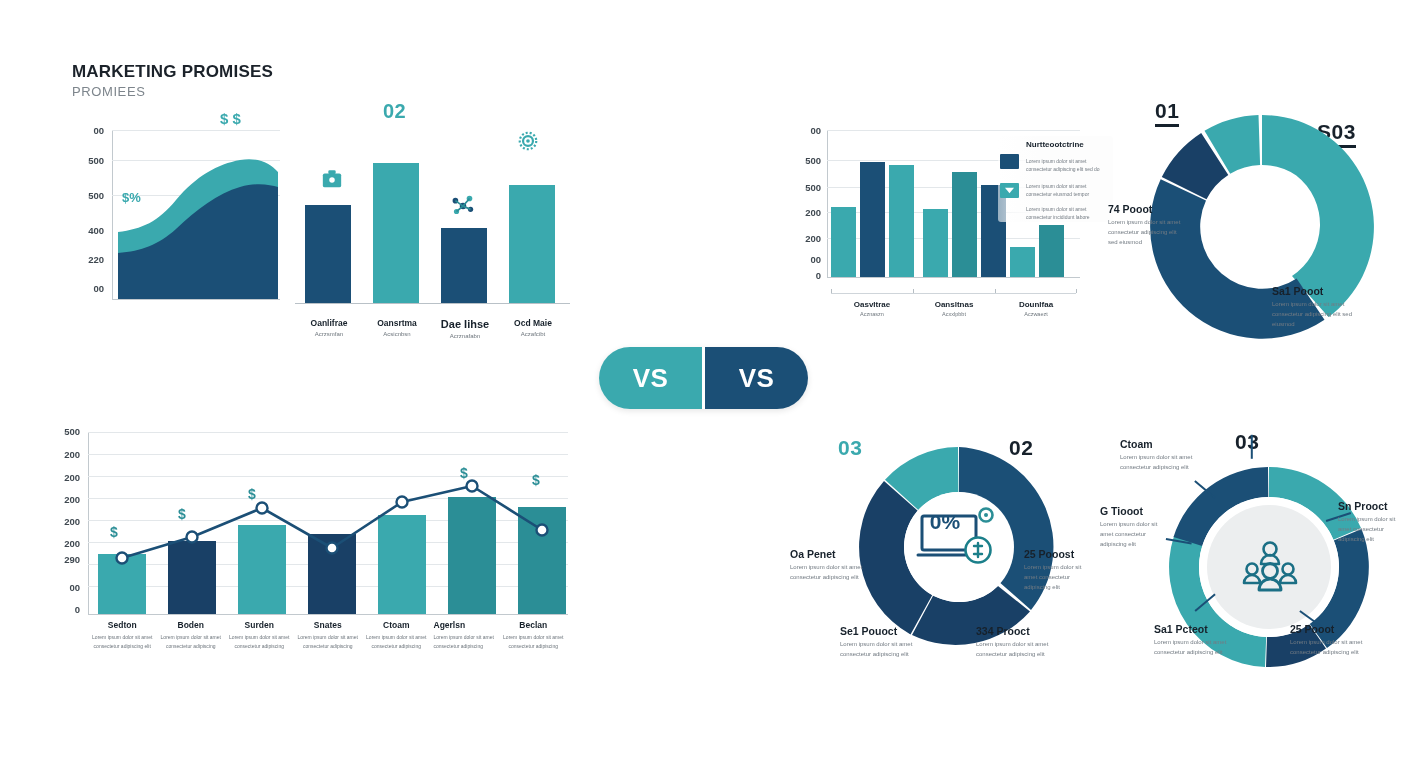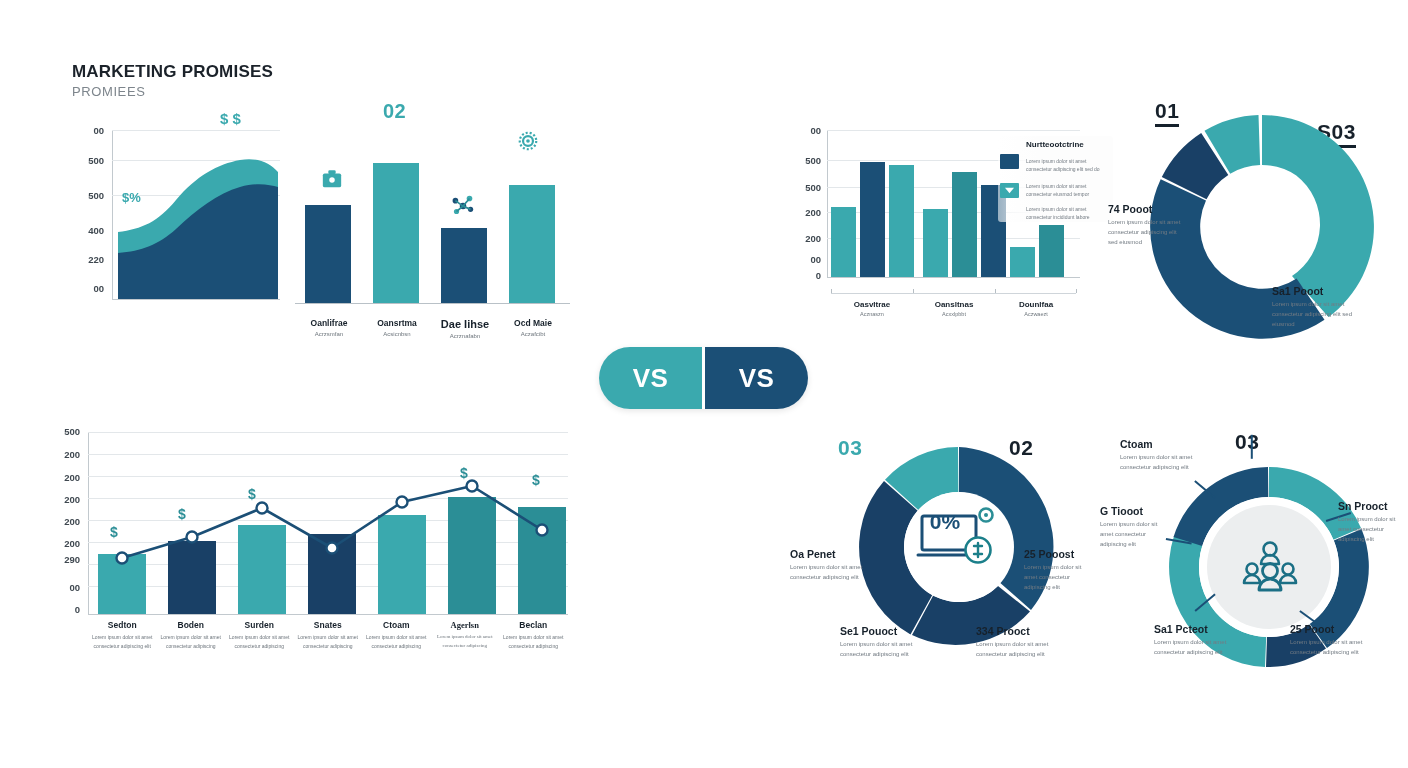--- a/index.html
+++ b/index.html
@@ -317,21 +317,21 @@
         <div class="blur-text" style="font-size:5px;margin-top:3px;line-height:1.7;">Lorem ipsum dolor sit amet consectetur adipiscing</div>
       </div>
       <div style="width:68.5px;text-align:center;padding:0 3px;box-sizing:border-box;">
         <div class="blur-head" style="font-size:8.5px;">Snates</div>
         <div class="blur-text" style="font-size:5px;margin-top:3px;line-height:1.7;">Lorem ipsum dolor sit amet consectetur adipiscing</div>
       </div>
       <div style="width:68.5px;text-align:center;padding:0 3px;box-sizing:border-box;">
         <div class="blur-head" style="font-size:8.5px;">Ctoam</div>
         <div class="blur-text" style="font-size:5px;margin-top:3px;line-height:1.7;">Lorem ipsum dolor sit amet consectetur adipiscing</div>
       </div>
-      <div style="width:68.5px;text-align:center;padding:0 3px;box-sizing:border-box;font-family:Liberation Serif, serif;">
+      <div style="width:68.5px;text-align:left;padding:0 3px;box-sizing:border-box;">
         <div class="blur-head" style="font-size:8.5px;">Agerlsn</div>
         <div class="blur-text" style="font-size:5px;margin-top:3px;line-height:1.7;">Lorem ipsum dolor sit amet consectetur adipiscing</div>
       </div>
       <div style="width:68.5px;text-align:center;padding:0 3px;box-sizing:border-box;">
         <div class="blur-head" style="font-size:8.5px;">Beclan</div>
         <div class="blur-text" style="font-size:5px;margin-top:3px;line-height:1.7;">Lorem ipsum dolor sit amet consectetur adipiscing</div>
       </div>
     </div>
   </div>
 

